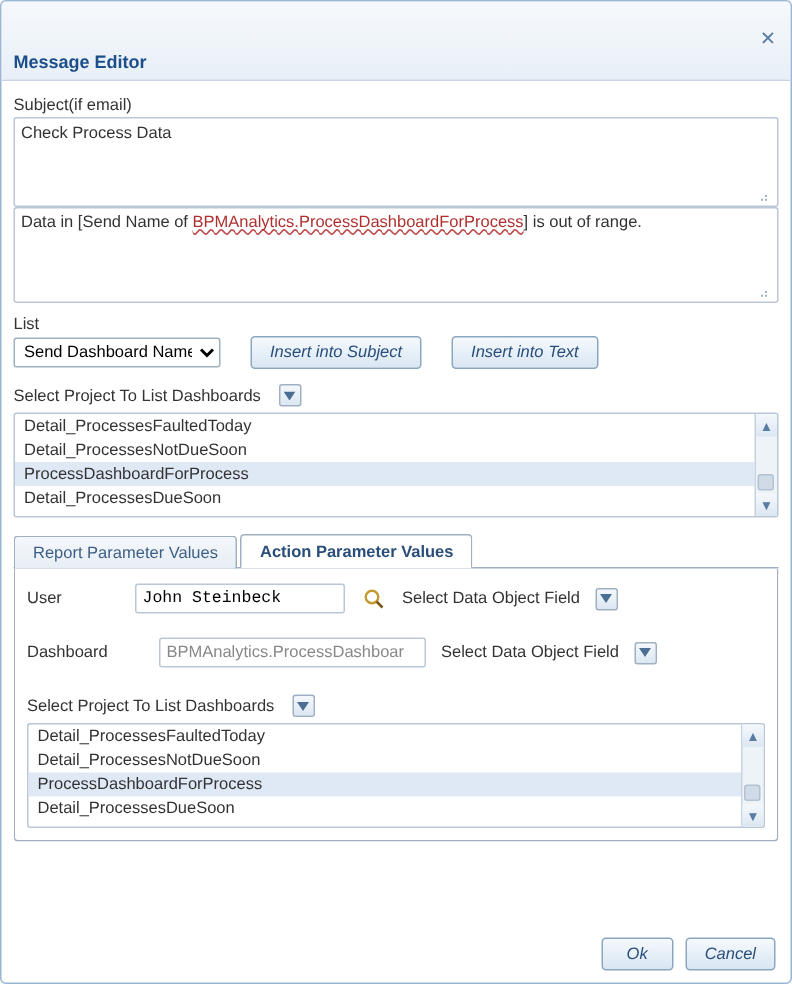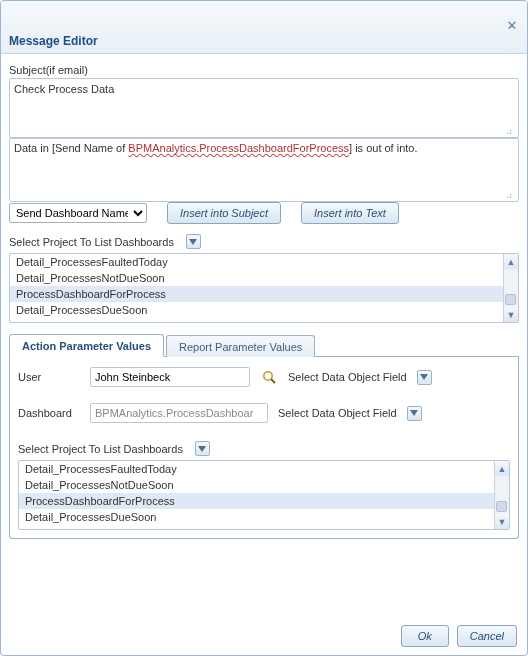--- a/index.html
+++ b/index.html
@@ -224,20 +224,21 @@
   input.ti {
     height: 20px;
     border: 1px solid #b9c7d6;
     border-radius: 2px;
     padding: 0 4px;
     font-size: 11px;
     background: #fff;
   }
   input.ti.ro {
     color: #888;
+    margin-left: 16px;
   }
   .mag {
     width: 18px; height: 18px;
     display: inline-flex;
     align-items: center;
     justify-content: center;
     cursor: pointer;
   }
   .footer {
     position: absolute;
@@ -260,25 +261,26 @@
   <div class="body">
 
     <div class="flabel">Subject(if email)</div>
     <div class="ta-wrap" style="height:60px;">
       <textarea class="ta" style="height: 52px;">Check Process Data</textarea>
       <div class="resize-grip">⣠</div>
     </div>
 
     <div class="ta-wrap" style="height:64px;">
       <div class="msg-body">
-        <span>Data in [Send Name of </span><span class="red">BPMAnalytics.ProcessDashboardForProcess</span><span>] is out of into.</span>
+        <span>Data in [Send Name of </span><span class="red">BPMAnalytics.ProcessDashboardForProcess</span><span>] is out of range.</span>
       </div>
       <div class="resize-grip">⣠</div>
     </div>
 
+    <div class="flabel" style="margin-top:8px;">List</div>
     <div class="row">
       <select class="combo" style="width:138px;">
         <option>Send Dashboard Name</option>
       </select>
       <button class="btn">Insert into Subject</button>
       <button class="btn">Insert into Text</button>
     </div>
 
     <div class="section-label">
       <span>Select Project To List Dashboards</span>
@@ -297,29 +299,29 @@
           <div class="li-row">Detail_ProcessesDueSoon</div>
         </div>
       <div class="scroll">
         <div class="sbtn">▲</div>
         <div class="thumb" style="top:40px;"></div>
         <div class="sbtn">▼</div>
       </div>
     </div>
 
     <div class="tabs">
+      <div class="tab">Report Parameter Values</div>
       <div class="tab active">Action Parameter Values</div>
-      <div class="tab">Report Parameter Values</div>
     </div>
 
     <div class="tab-panel">
 
       <div class="form-row">
         <span class="lab">User</span>
-        <input class="ti" style="width: 160px;" value="John Steinbeck">
+        <input class="ti" style="width: 140px; font-family: Liberation Mono, monospace;" value="John Steinbeck">
         <span class="mag">
           <svg width="15" height="15" viewBox="0 0 15 15">
               <circle cx="6" cy="6" r="4.2" fill="none" stroke="#c59a2e" stroke-width="1.6"></circle>
               <line x1="9" y1="9" x2="13" y2="13" stroke="#7a5a16" stroke-width="1.8"></line>
             </svg>
         </span>
         <span>Select Data Object Field</span>
         <span class="drop-ico">
           <svg width="8" height="6" viewBox="0 0 8 6">
               <polygon points="0,0 8,0 4,6" fill="#4c6e94"></polygon>

